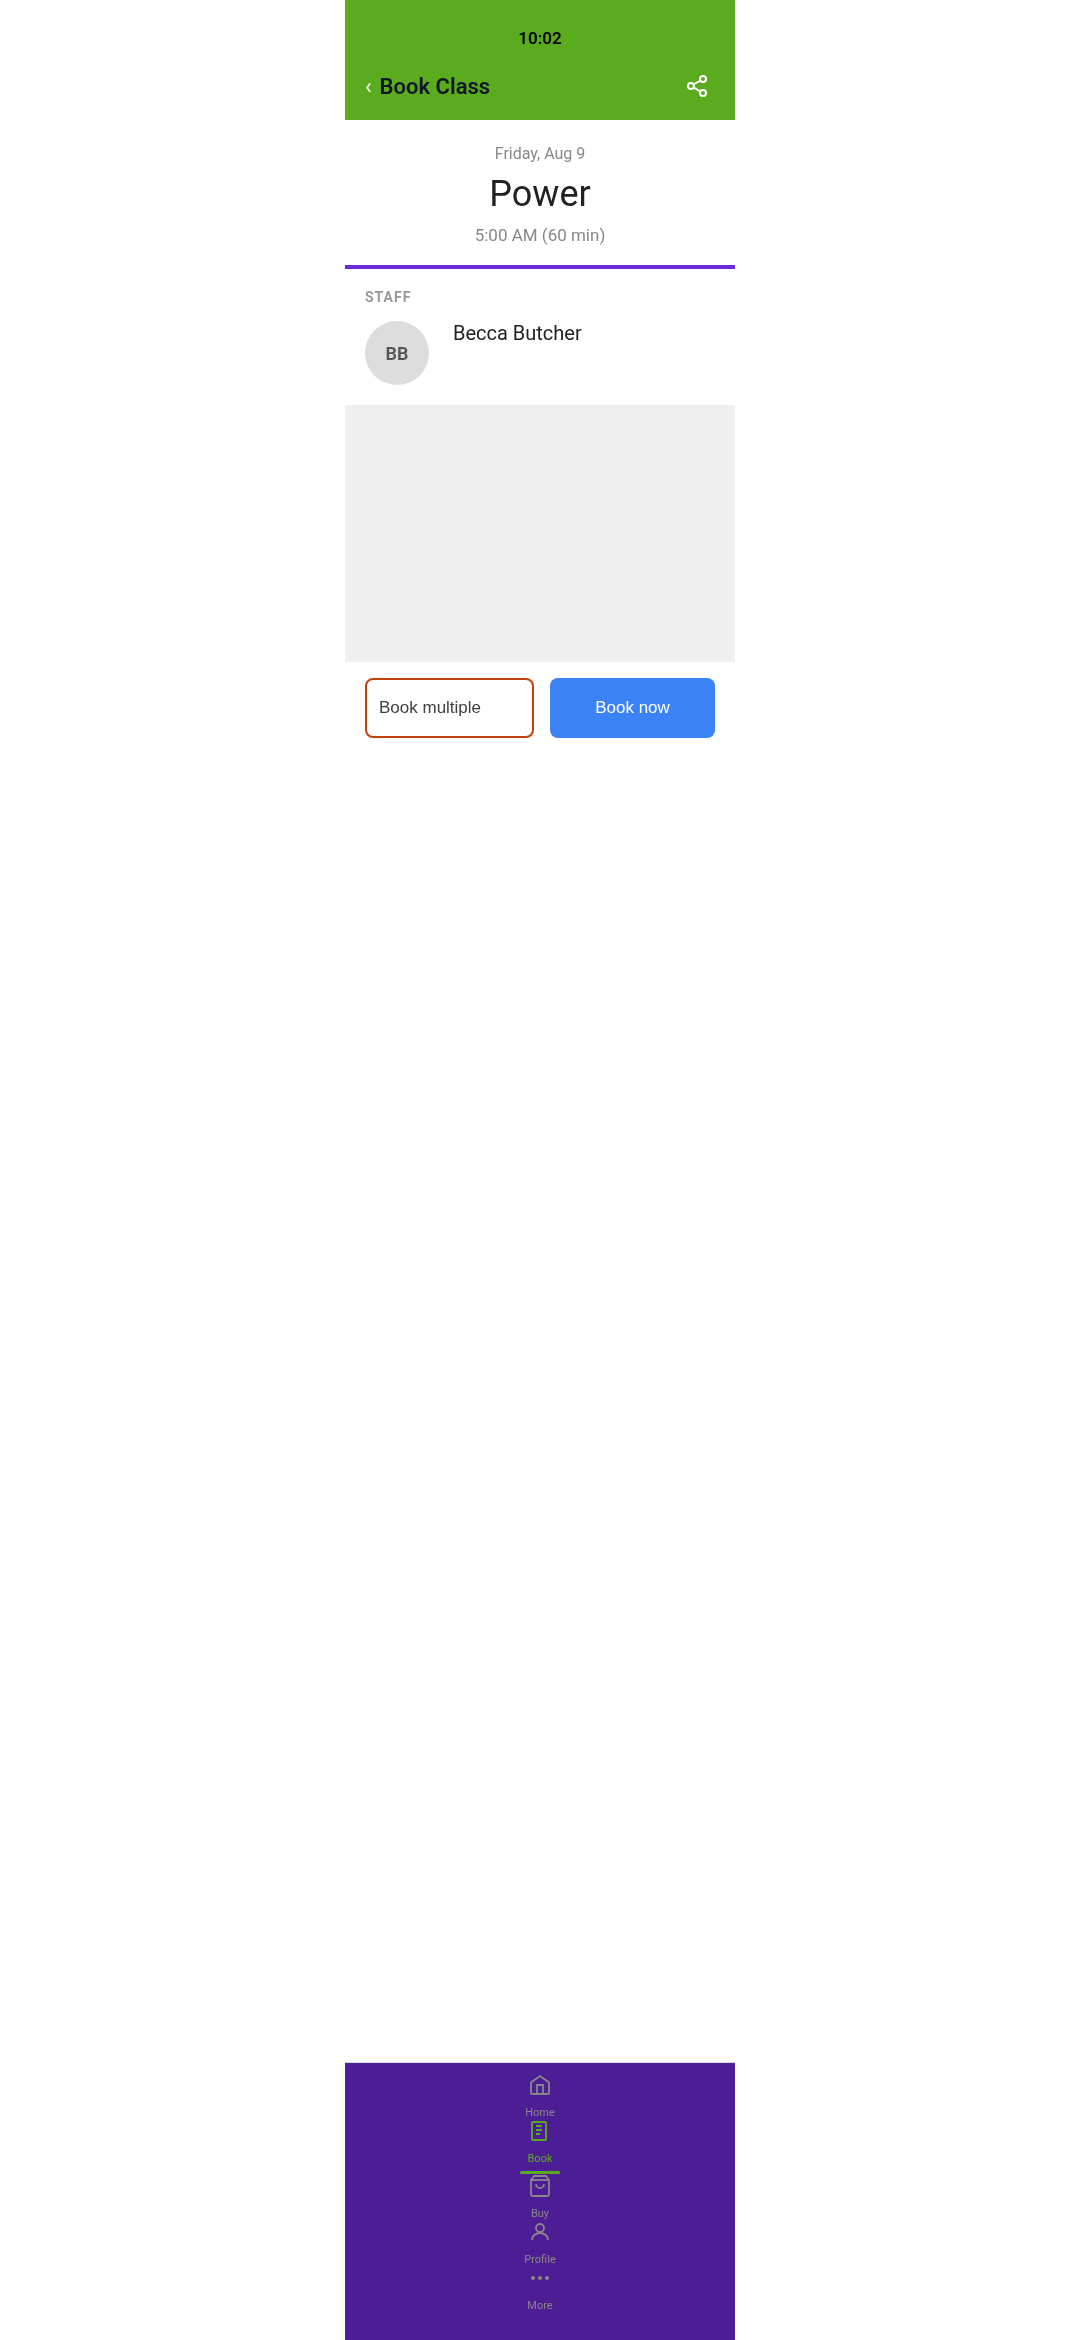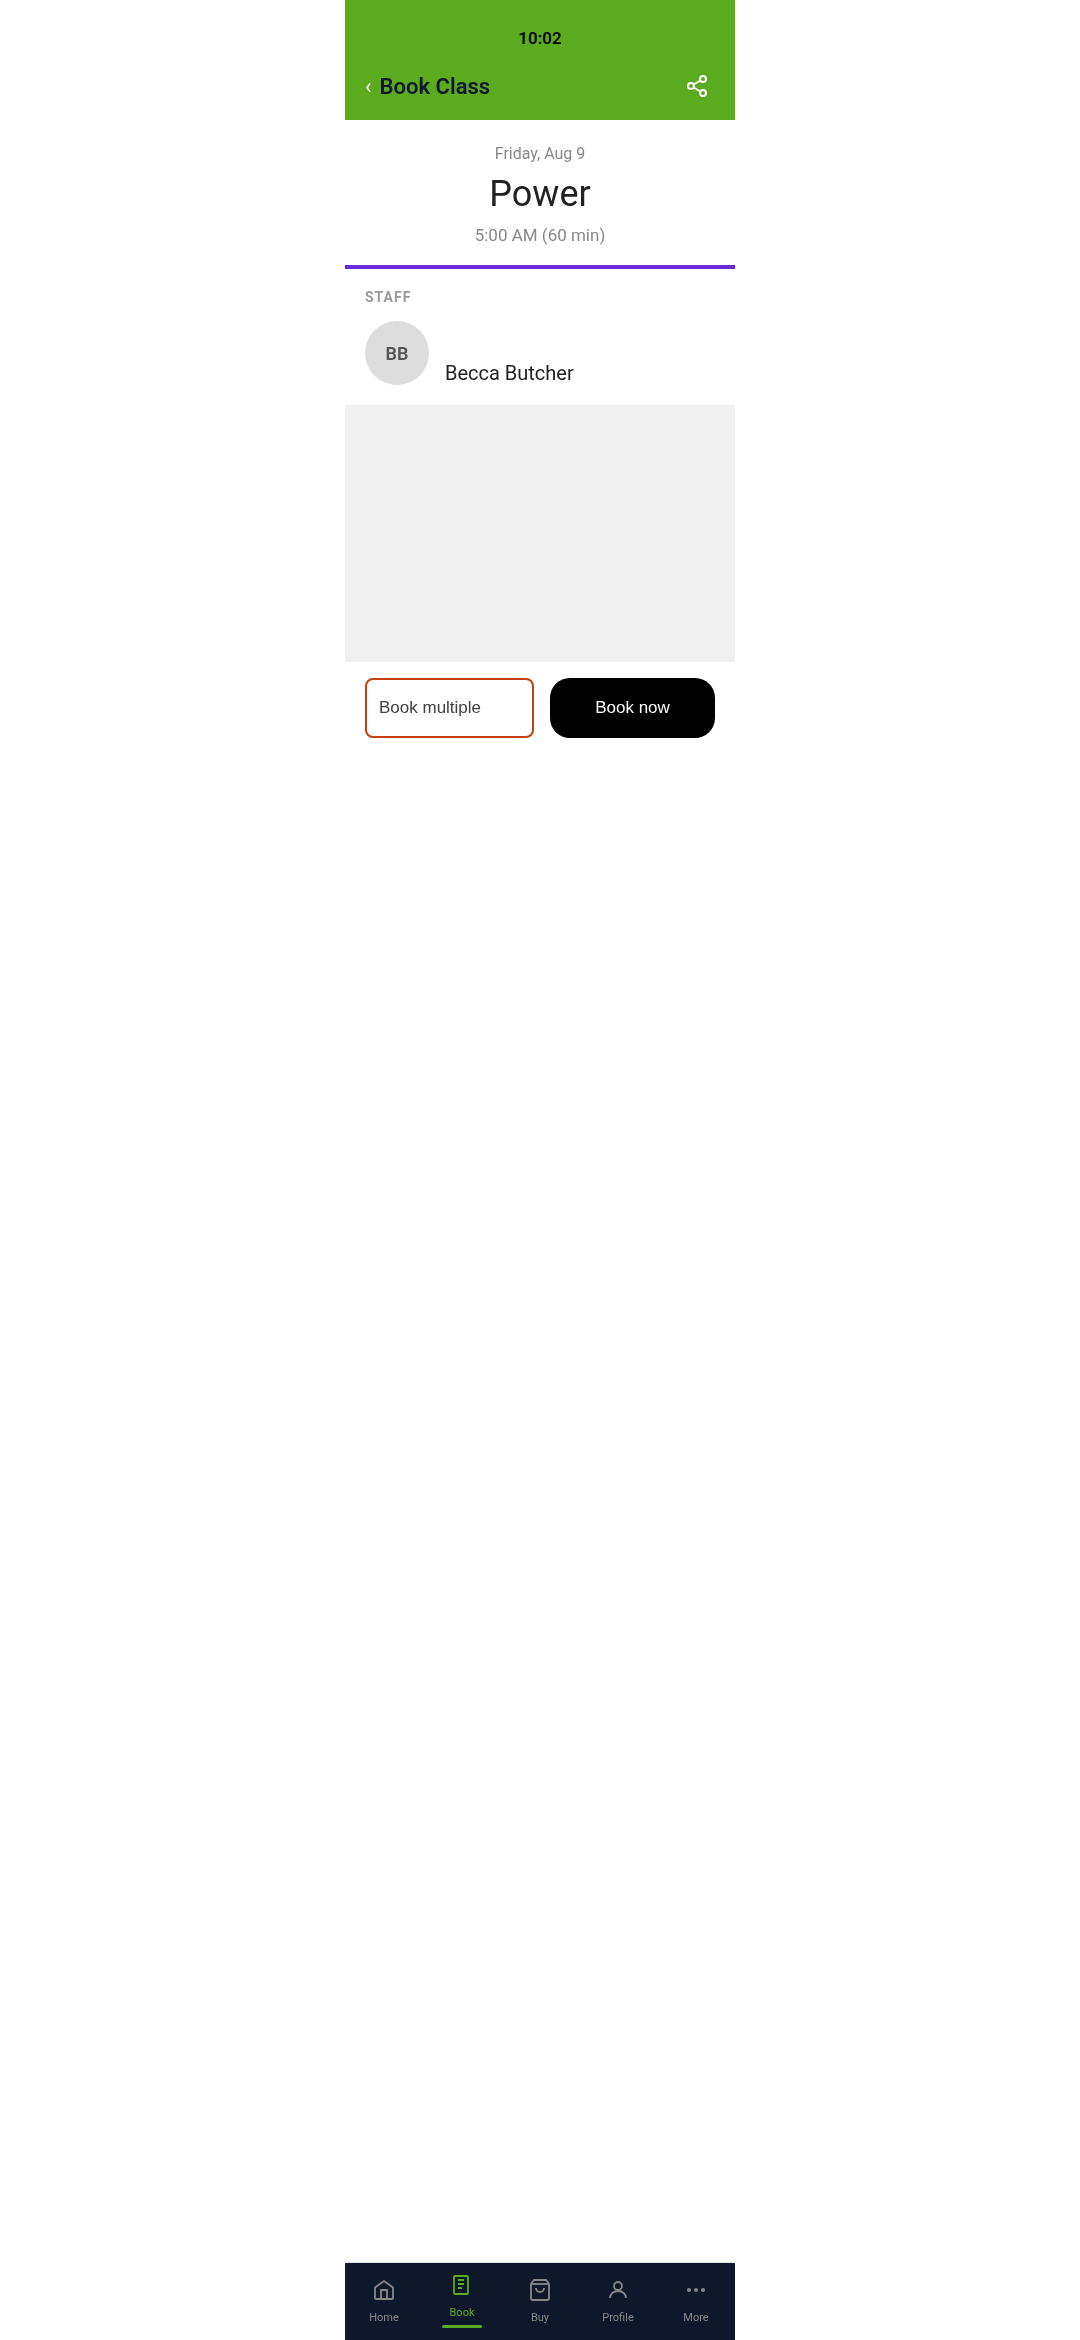--- a/index.html
+++ b/index.html
@@ -103,22 +103,22 @@
       font-size: 14px;
       font-weight: 700;
       color: #999;
       letter-spacing: 1px;
       margin-bottom: 16px;
       text-transform: uppercase;
     }
 
     .staff-row {
       display: flex;
-      align-items: flex-end;
-      gap: 16px;
+      align-items: flex-start;
+      gap: 24px;
     }
 
     .staff-avatar {
       width: 64px;
       height: 64px;
       border-radius: 50%;
       background: #ddd;
       display: flex;
       align-items: center;
       justify-content: center;
@@ -162,41 +162,42 @@
       font-size: 17px;
       color: #404040;
       cursor: pointer;
       text-align: left;
     }
 
     .btn-book-now {
       flex: 1;
       padding: 18px 12px;
       border: none;
-      border-radius: 20px;
-      background: #000000;
+      border-radius: 8px;
+      background: #3b82f6;
       font-size: 17px;
       color: white;
       cursor: pointer;
       text-align: center;
     }
 
     
     .bottom-nav {
-      background: #0f172a;
+      background: #4c1d95;
       border-top: 1px solid #e0e0e0;
       display: flex;
       justify-content: space-around;
       align-items: center;
-      padding: 10px 0 12px;
+      padding: 10px 0 28px;
       position: fixed;
       bottom: 0;
       left: 50%;
       transform: translateX(-50%);
       width: 390px;
+      flex-direction: column;
     }
 
     .nav-item {
       display: flex;
       flex-direction: column;
       align-items: center;
       gap: 4px;
       cursor: pointer;
       flex: 1;
     }

